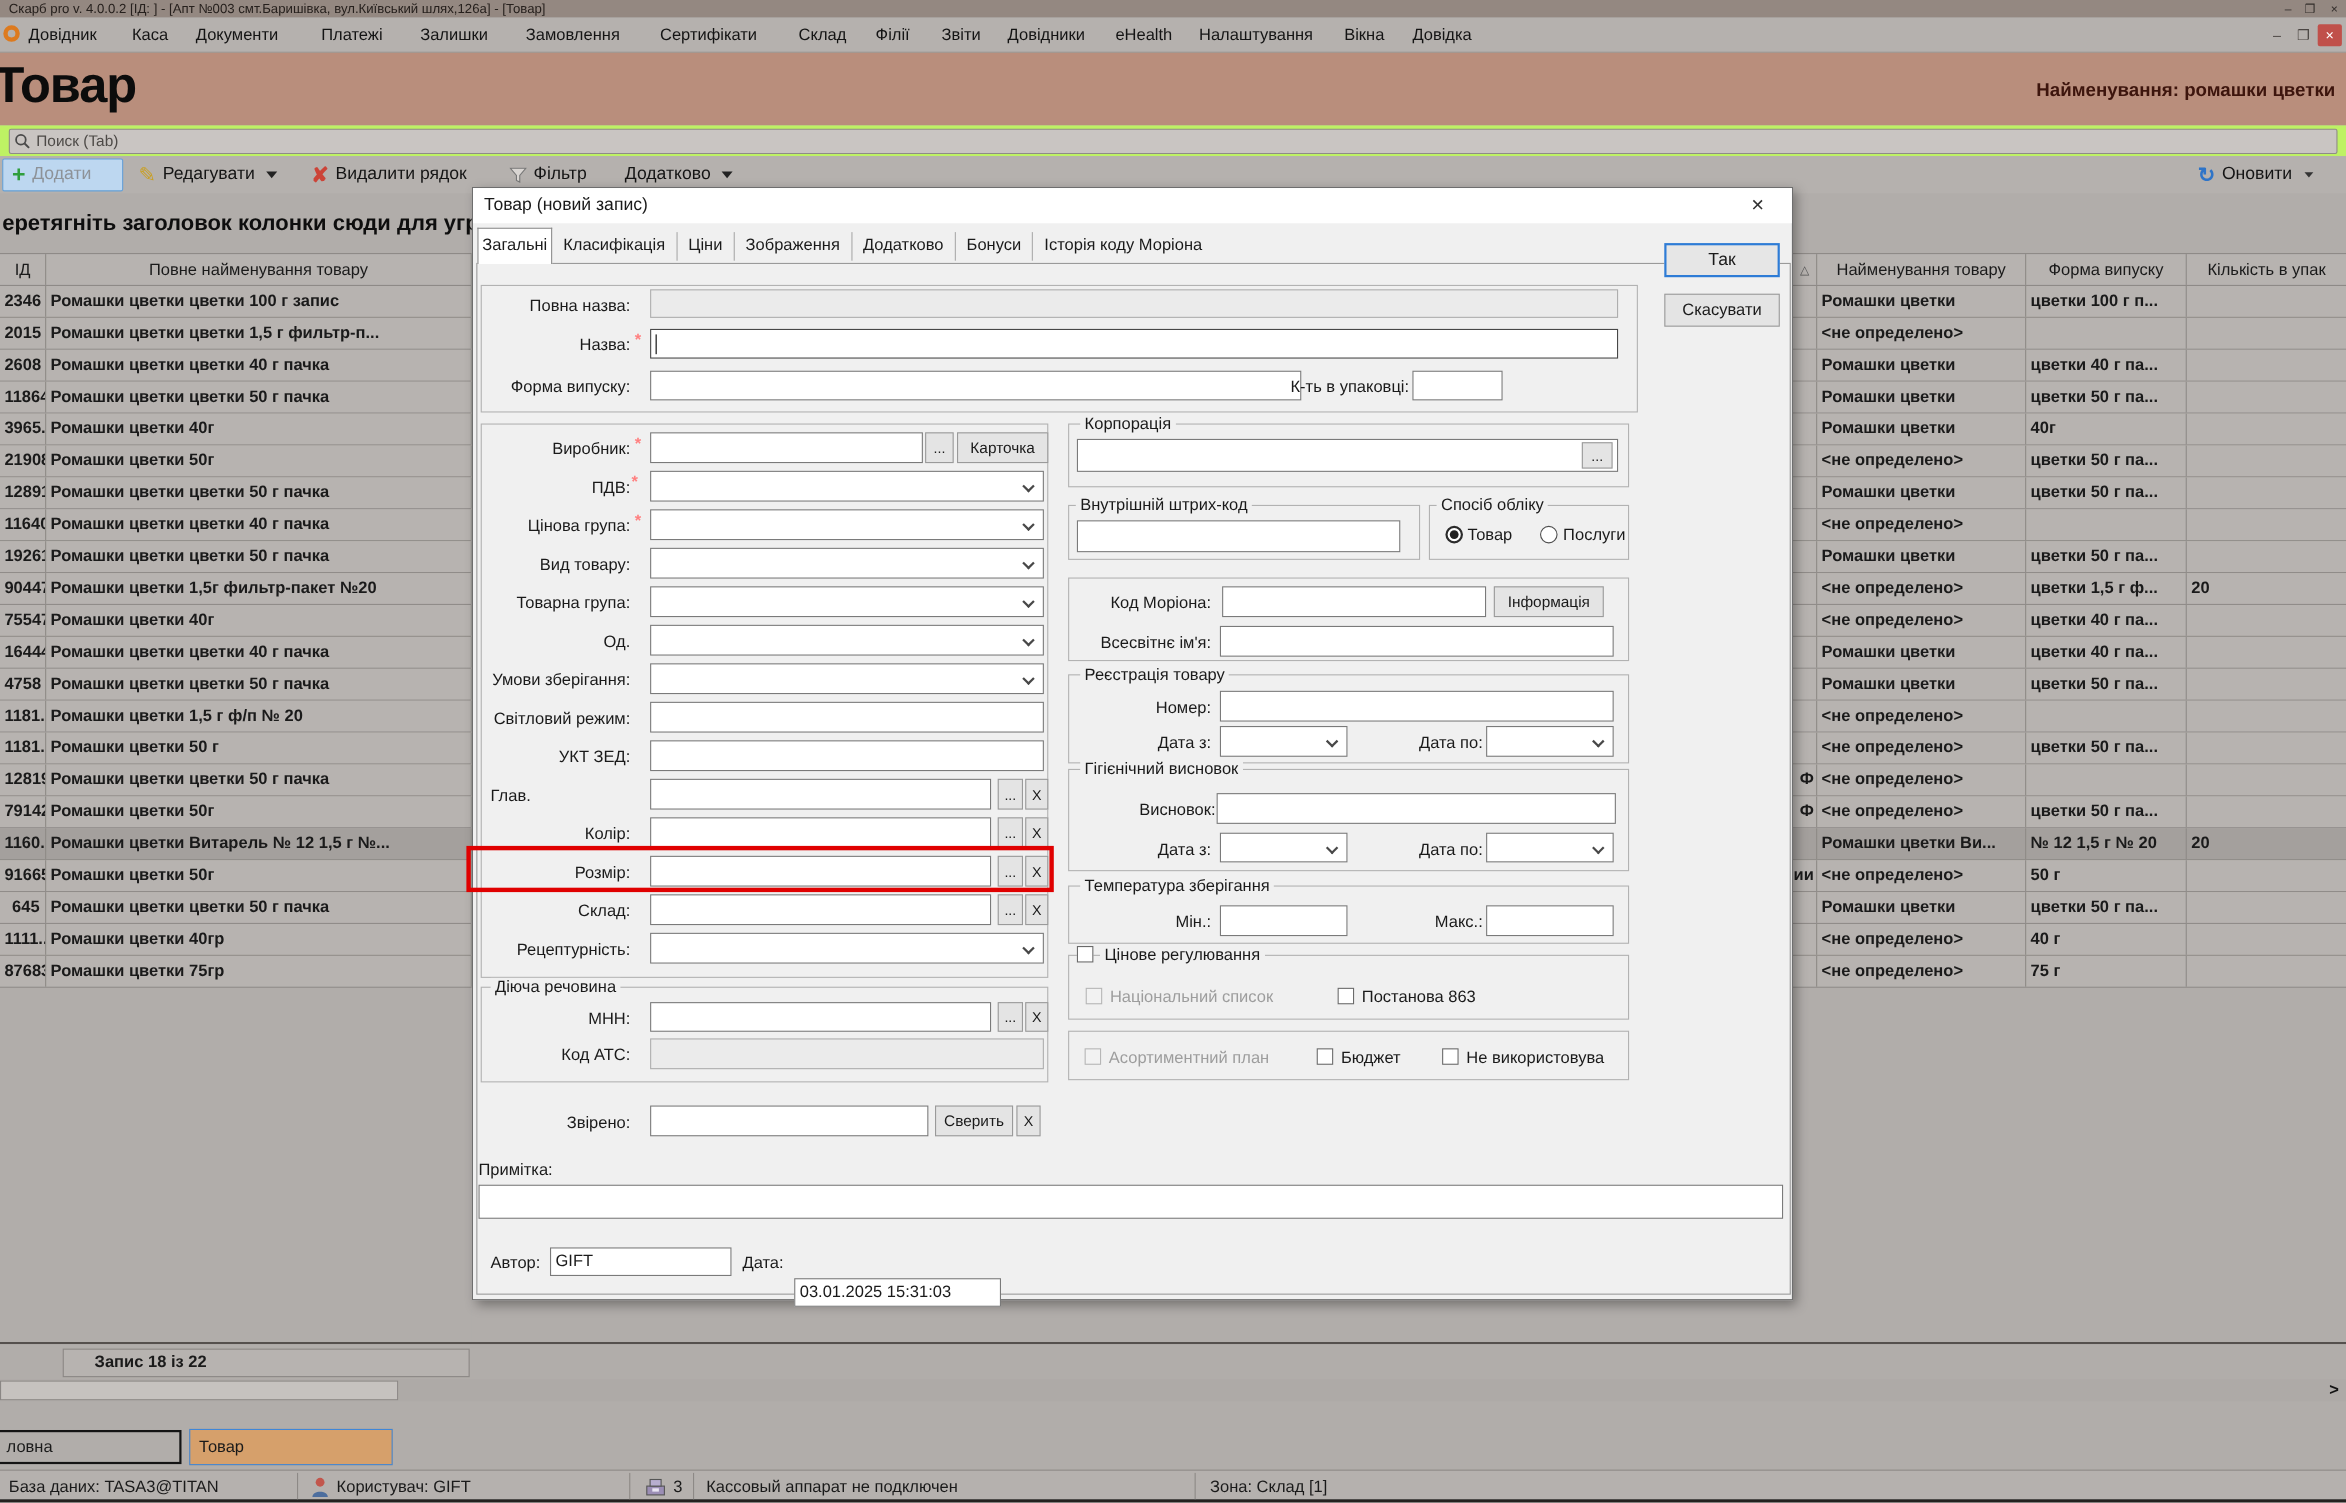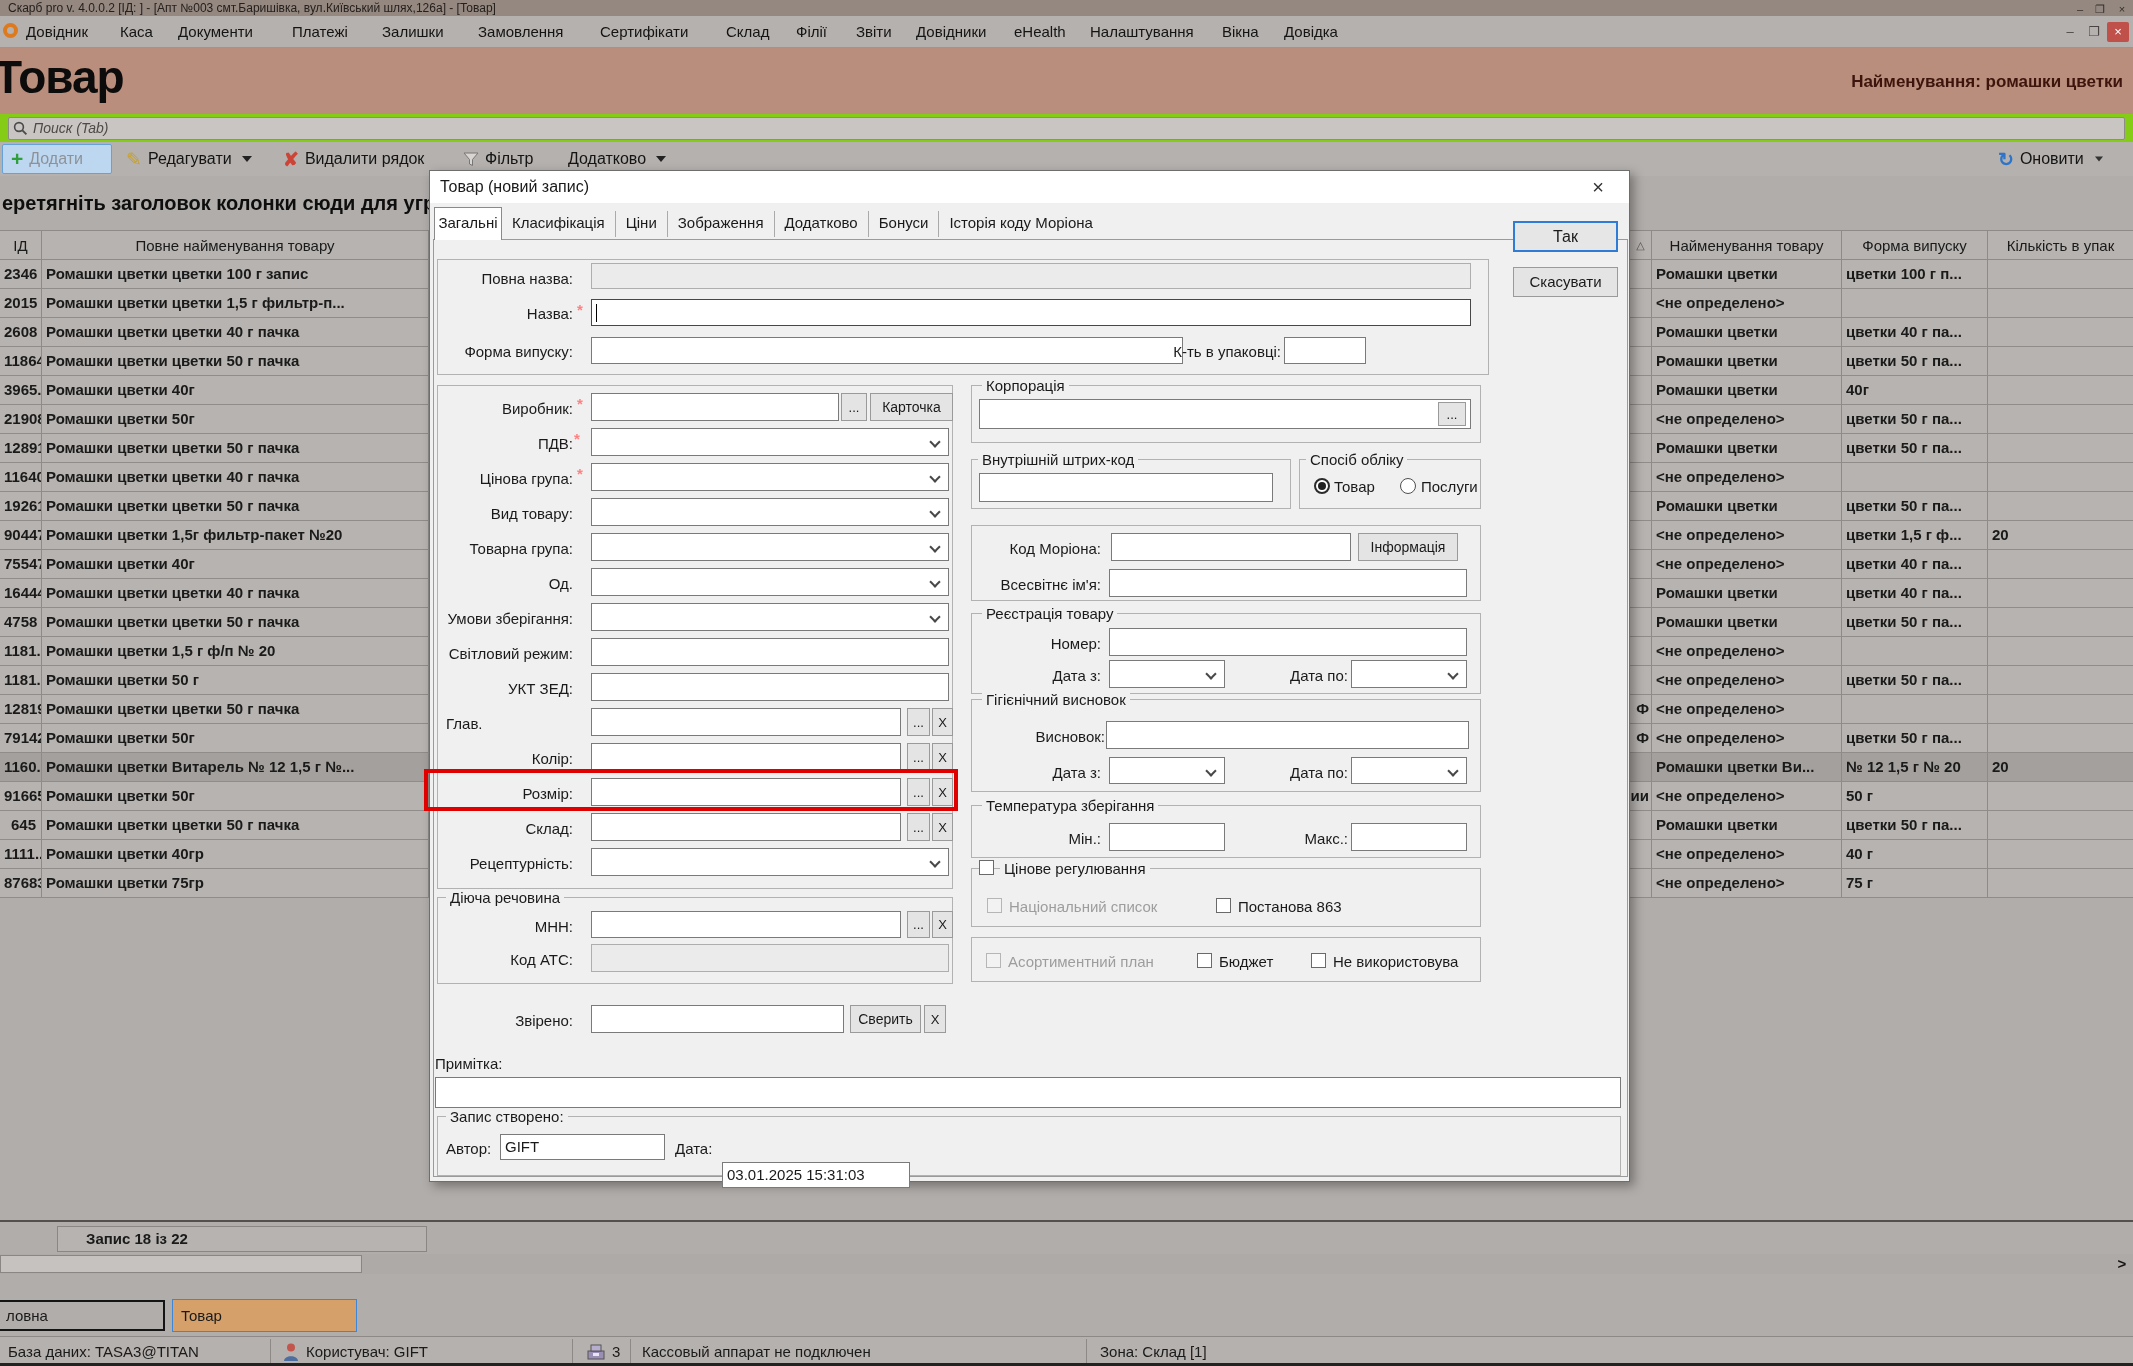--- a/index.html
+++ b/index.html
@@ -13,21 +13,21 @@
   .menubar { position:absolute; left:0; top:16px; width:2133px; height:32px; background:#b5b1ae; border-bottom:1px solid #9a9692; font-size:15px; }
   .menubar .mitem { position:absolute; top:7px; white-space:nowrap; color:#141414; }
   .applogo { position:absolute; left:3px; top:7px; width:15px; height:15px; border:4px solid #dd7a1e; border-radius:50%; }
   .mdi { position:absolute; top:6px; width:22px; height:20px; text-align:center; font-size:13px; line-height:20px; color:#4a4542; }
   .mdi.close { color:#fff; background:#c0504a; border-radius:2px; }
 
   .headerband { position:absolute; left:0; top:48px; width:2133px; height:66px; background:#b98e7c; }
   .headerband .bigtitle { position:absolute; left:-6px; top:2px; font-size:46px; font-weight:bold; color:#0c0c0c; letter-spacing:-1px; }
   .headerband .rlabel { position:absolute; right:10px; top:24px; font-size:17px; font-weight:bold; color:#3d150d; }
 
-  .searchrow { position:absolute; left:0; top:114px; width:2133px; height:28px; background:#84cc16;font-style:italic; }
+  .searchrow { position:absolute; left:0; top:114px; width:2133px; height:28px; background:#bef264; }
   .searchbox { position:absolute; left:8px; top:3px; width:2117px; height:23px; background:#c9c5c2; border:1px solid #8f8b88; border-radius:2px; font-size:14px; color:#4d4a47; line-height:21px; padding-left:24px; }
   .searchbox svg { position:absolute; left:4px; top:3px; }
 
   .toolbarrow { position:absolute; left:0; top:142px; width:2133px; height:34px; background:#b5b1ae; font-size:16px; }
   .tbtn { position:absolute; top:2px; height:30px; display:flex; align-items:center; gap:6px; padding:0 8px; color:#141414; white-space:nowrap; }
   .tbtn.add { left:2px; width:110px; background:#bdd7f0; border:1px solid #66a1d8; color:#8d9298; border-radius:2px; }
   .caret { display:inline-block; width:0; height:0; border-left:5px solid transparent; border-right:5px solid transparent; border-top:6px solid #222; margin-left:4px; }
   .plus { color:#2f9e3c; font-weight:bold; font-size:21px; line-height:20px; }
   .pencil { color:#c8a028; font-size:19px; }
   .redx { color:#cc4438; font-weight:bold; font-size:19px; }
@@ -558,23 +558,20 @@
   <div class="inp dis" style="left:161px;top:773px;width:358px;height:28px;"></div>
 
   <div class="lbl" style="left:8px;width:135px;top:841px;">Звірено:</div>
   <div class="inp" style="left:161px;top:834px;width:253px;height:28px;"></div>
   <div class="mbtn" style="left:420px;top:834px;width:71px;height:28px;font-size:14px;">Сверить</div>
   <div class="mbtn" style="left:494px;top:834px;width:22px;height:28px;">X</div>
 
   <div class="lbll" style="left:5px;top:884px;">Примітка:</div>
   <div class="inp" style="left:5px;top:906px;width:1186px;height:31px;"></div>
 
-  <div class="gbox" style="left:7px;top:945px;width:1184px;height:60px;">
-    <span class="legend" style="left:8px;">Запис створено:</span>
-  </div>
   <div class="lbll" style="left:16px;top:969px;">Автор:</div>
   <div class="inp" style="left:70px;top:963px;width:165px;height:26px;">GIFT</div>
   <div class="lbll" style="left:245px;top:969px;">Дата:</div>
   <div class="inp" style="left:292px;top:963px;width:188px;height:26px;margin-top:28px;">03.01.2025 15:31:03</div>
 
   <div class="gbox" style="left:541px;top:214px;width:510px;height:58px;">
     <span class="legend" style="left:10px;">Корпорація</span>
   </div>
   <div class="inp" style="left:549px;top:228px;width:492px;height:30px;"></div>
   <div class="mbtn" style="left:1008px;top:231px;width:28px;height:24px;">...</div>

